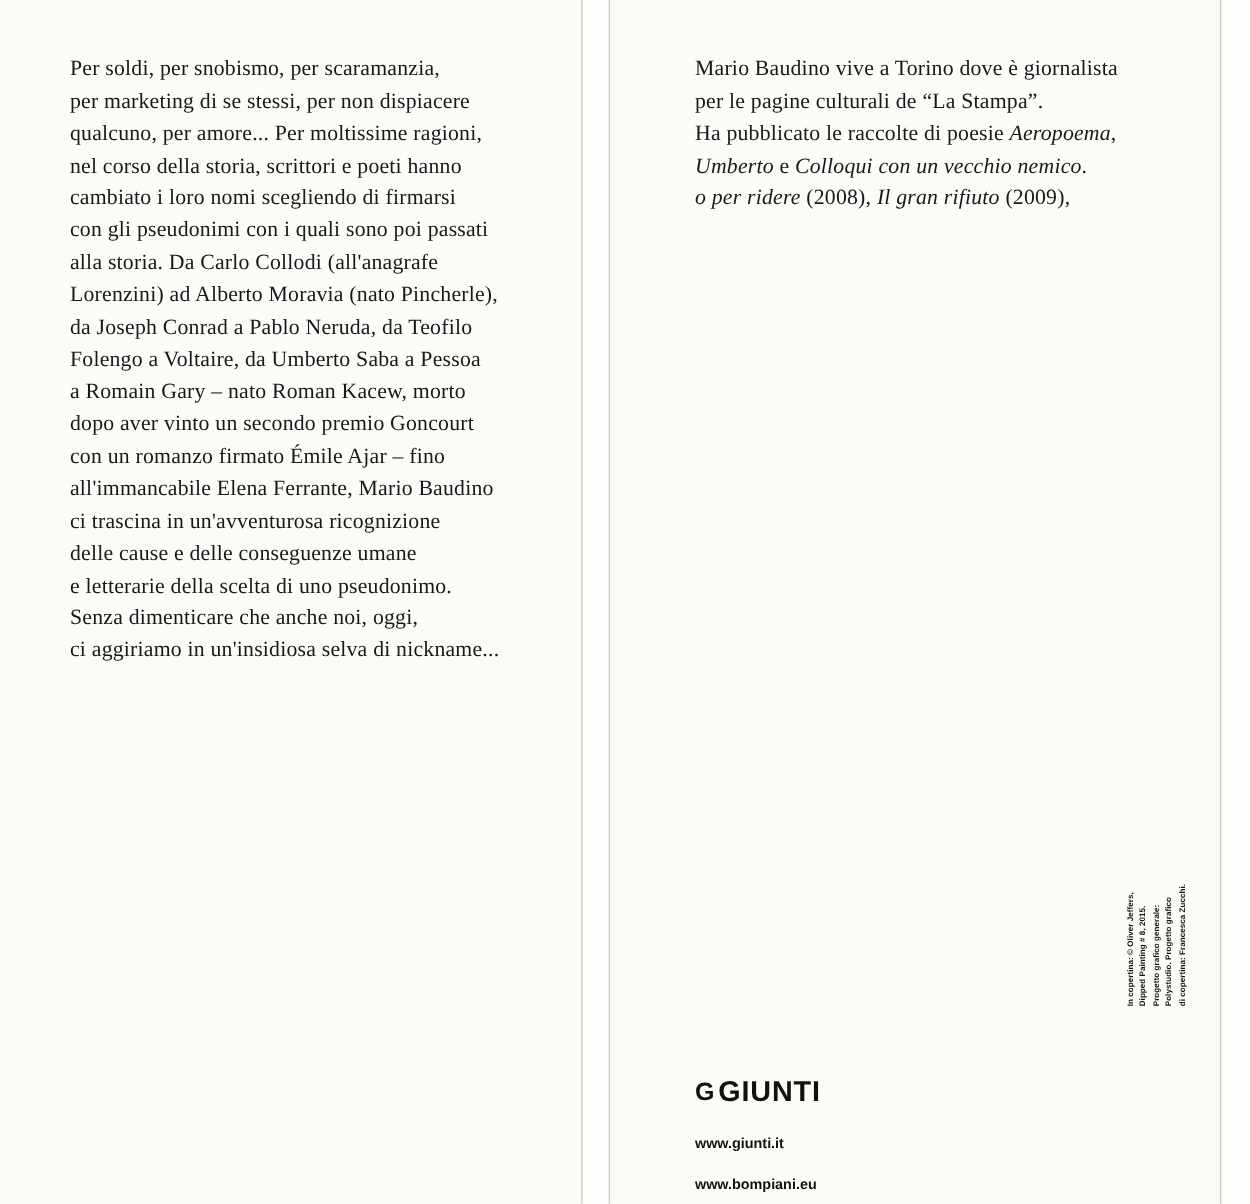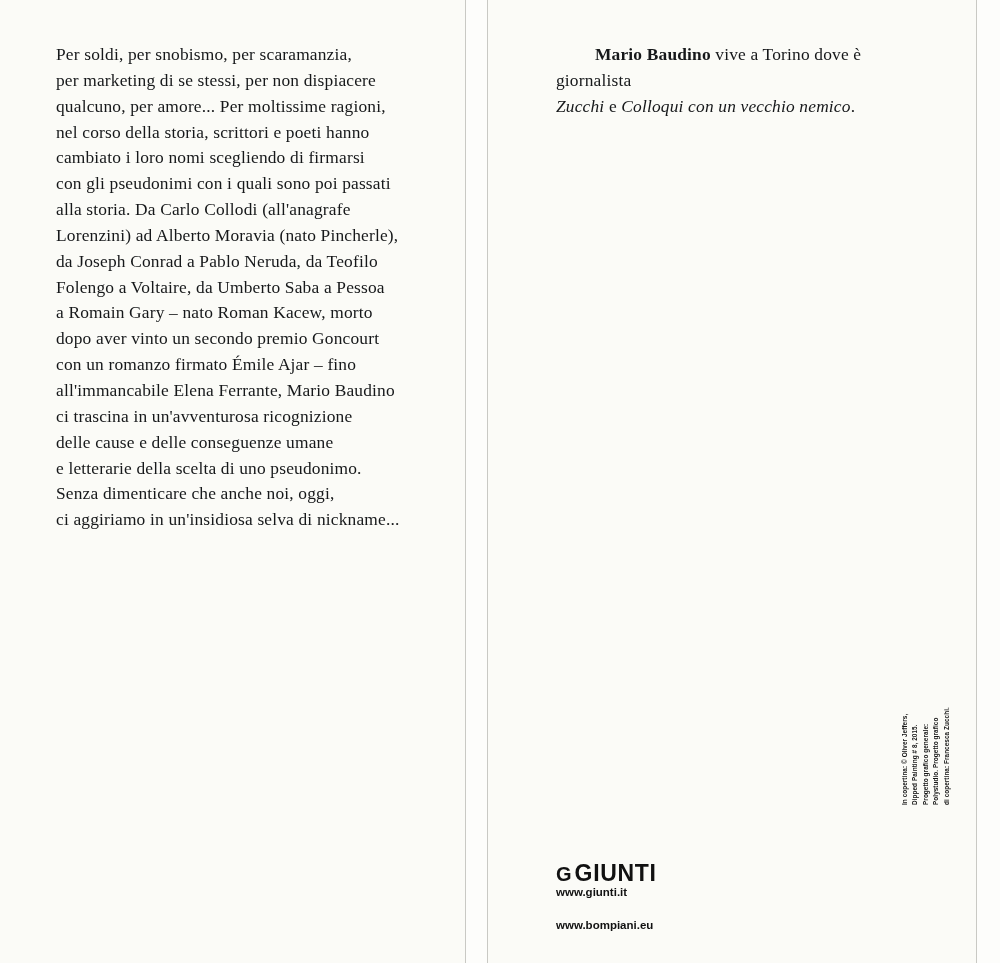--- a/index.html
+++ b/index.html
@@ -78,21 +78,21 @@
     position: absolute;
     left: 556px;
     top: 42px;
     width: 372px;
     font-size: 17.4px;
     line-height: 1.485;
     color: #16181a;
     letter-spacing: 0.01em;
   }
   #bio-block .bio-line { display: block; }
-  .author-name { font-weight: bold; margin-left: 39px; }
+  .author-name { font-weight: normal; }
   .it { font-style: italic; }
 
   
   #publisher-block {
     position: absolute;
     left: 556px;
     top: 862px;
     width: 220px;
   }
   #logo-row {
@@ -118,21 +118,21 @@
   .pub-url {
     font-family: "Liberation Sans", sans-serif;
     font-size: 11.5px;
     font-weight: bold;
     line-height: 1.34;
     color: #111;
     display: block;
     margin-top: 18px;
     text-decoration: none;
   }
-  #url-first { margin-top: 0; }
+  #url-first { margin-top: 23px; }
 
   
   #credits {
     position: absolute;
     left: 900px;
     top: 805px;
     width: 140px;
     transform: rotate(-90deg);
     transform-origin: 0 0;
     font-family: "Liberation Sans", sans-serif;
@@ -172,21 +172,24 @@
 con un romanzo firmato Émile Ajar – fino
 all'immancabile Elena Ferrante, Mario Baudino
 ci trascina in un'avventurosa ricognizione
 delle cause e delle conseguenze umane
 e letterarie della scelta di uno pseudonimo.
 Senza dimenticare che anche noi, oggi,
 ci aggiriamo in un'insidiosa selva di nickname...</div>
 
   <div id="bio-block">
     <span class="bio-line"><span class="author-name">Mario Baudino</span><span> vive a Torino dove è giornalista</span></span>
-    <span class="bio-line"><span class="it">Zucchi</span><span> e </span><span class="it">Colloqui con un vecchio nemico</span><span>.</span></span>
+    <span class="bio-line">per le pagine culturali de “La Stampa”.</span>
+    <span class="bio-line"><span>Ha pubblicato le raccolte di poesie </span><span class="it">Aeropoema</span><span>,</span></span>
+    <span class="bio-line"><span class="it">Umberto</span><span> e </span><span class="it">Colloqui con un vecchio nemico</span><span>.</span></span>
+    <span class="bio-line"><span class="it">o per ridere</span><span> (2008), </span><span class="it">Il gran rifiuto</span><span> (2009),</span></span>
   </div>
 
   <div id="publisher-block">
     <div id="logo-row">
       <span id="logo-mark">G</span>
       <span id="logo-word">GIUNTI</span>
     </div>
     <span class="pub-url" id="url-first">www.giunti.it</span>
     <span class="pub-url">www.bompiani.eu</span>
   </div>

